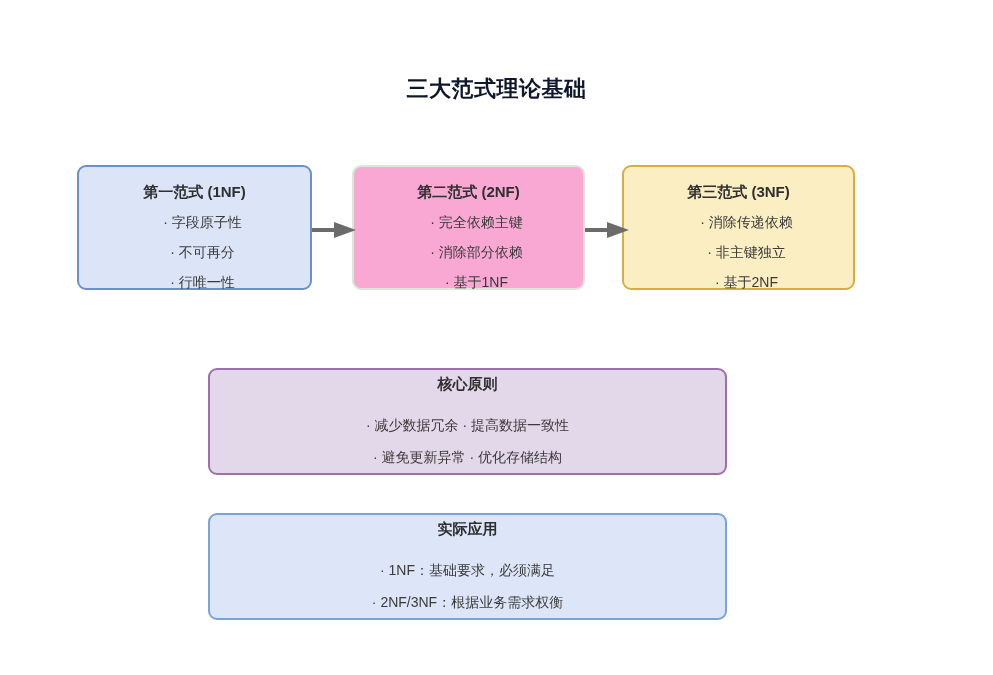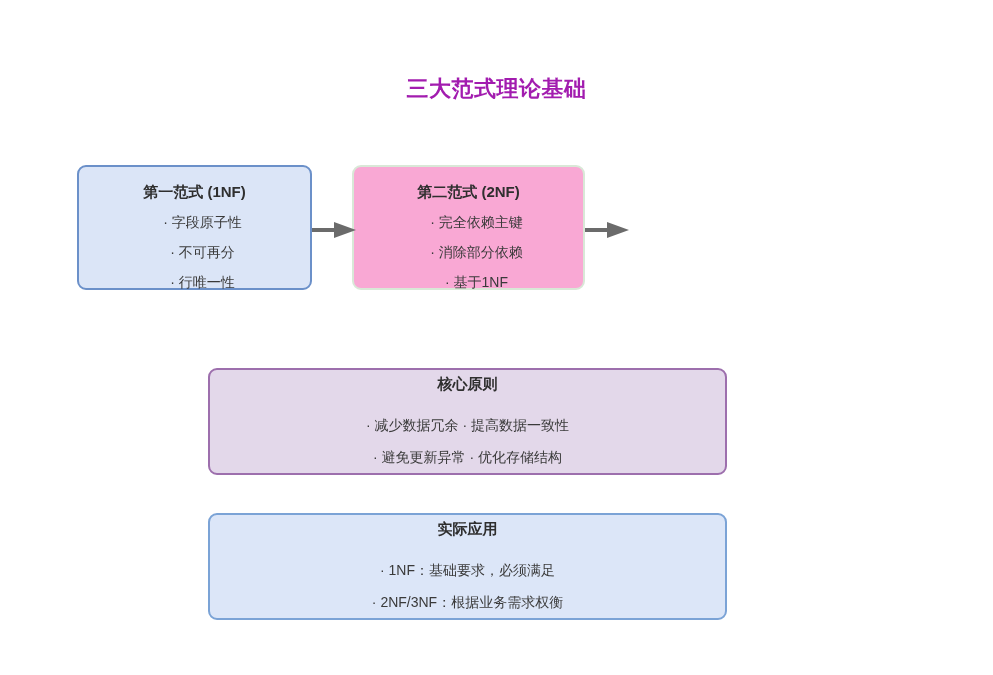--- a/index.html
+++ b/index.html
@@ -22,21 +22,21 @@
 
   
   .diagram-title {
     position: absolute;
     left: 0;
     top: 74px;
     width: 993px;
     text-align: center;
     font-size: 22px;
     font-weight: bold;
-    color: #a21caf;
+    color: #0f172a;
     letter-spacing: 0.5px;
   }
 
   
   .node {
     position: absolute;
     box-sizing: border-box;
     border-radius: 9px;
     border: 2px solid transparent;
     display: flex;
@@ -142,20 +142,28 @@
 
   <div class="node row1" id="node-2nf">
     <div class="node-title">第二范式 (2NF)</div>
     <div class="node-lines">
       <div class="node-line">· 完全依赖主键</div>
       <div class="node-line">· 消除部分依赖</div>
       <div class="node-line">· 基于1NF</div>
     </div>
   </div>
 
+  <div class="node row1" id="node-3nf">
+    <div class="node-title">第三范式 (3NF)</div>
+    <div class="node-lines">
+      <div class="node-line">· 消除传递依赖</div>
+      <div class="node-line">· 非主键独立</div>
+      <div class="node-line">· 基于2NF</div>
+    </div>
+  </div>
 
   <div class="arrow" id="arrow-1">
     <svg width="44" height="16" viewBox="0 0 44 16">
       <rect x="0" y="6" width="24" height="4" fill="#6b6b6b"></rect>
       <polygon points="22,0 44,8 22,16" fill="#6b6b6b"></polygon>
     </svg>
   </div>
 
   <div class="arrow" id="arrow-2">
     <svg width="44" height="16" viewBox="0 0 44 16">

